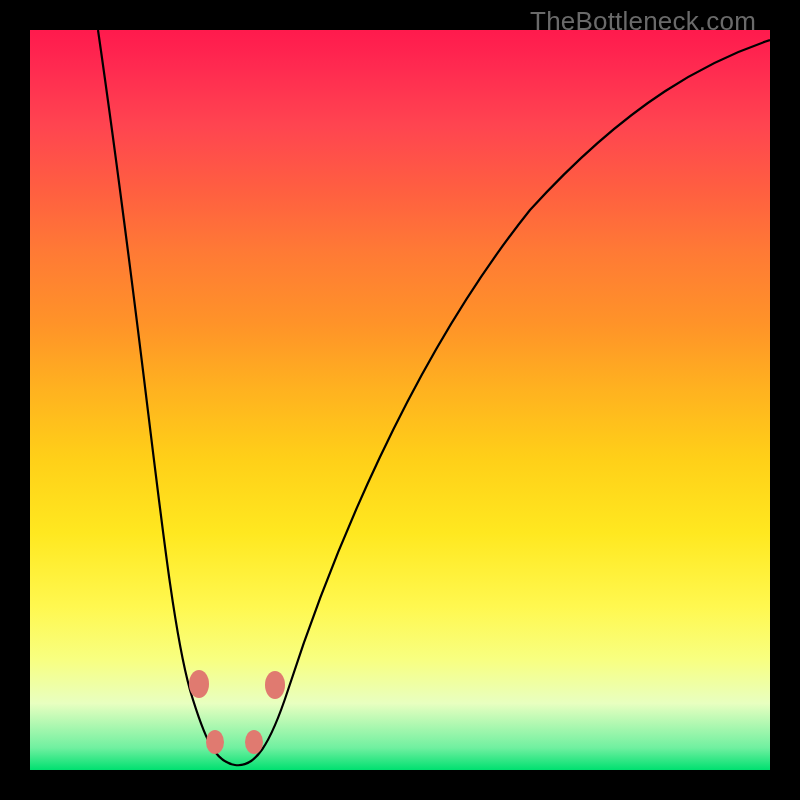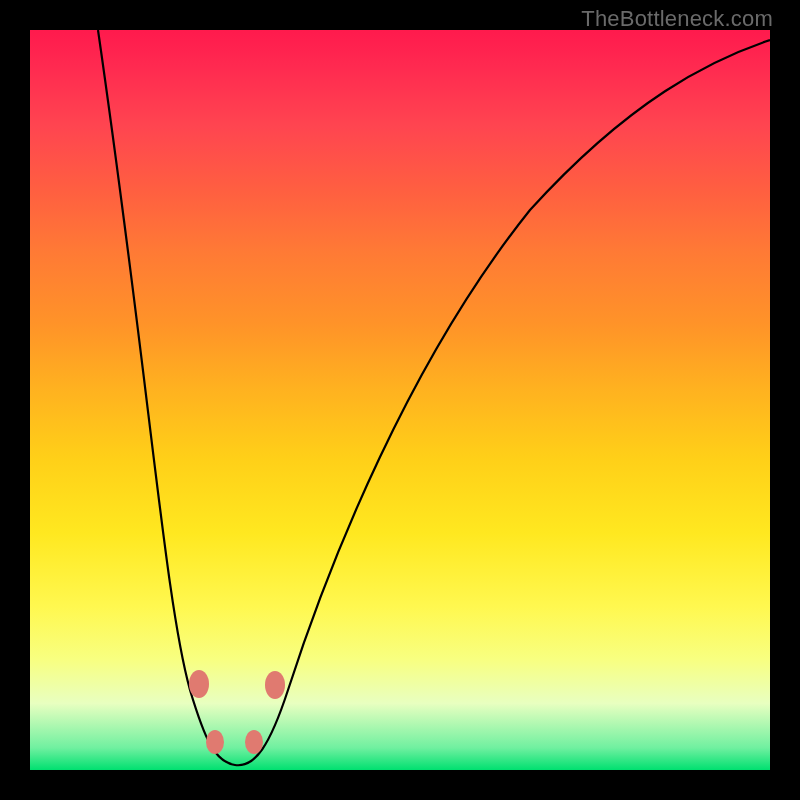--- a/index.html
+++ b/index.html
@@ -43,22 +43,22 @@
       #fff850 78%,
       #f8ff80 85%,
       #e8ffc0 91%,
       #70f0a0 97%,
       #00e070 100%
     );
   }
   .watermark {
     position: absolute;
     top: 6px;
-    right: 27px;
-    font-size: 22px;
+    right: 44px;
+    font-size: 26px;
     color: #6a6a6a;
     font-weight: 400;
     letter-spacing: 0.2px;
   }
   svg.curve {
     position: absolute;
     inset: 0;
   }
 </style>
 </head>

